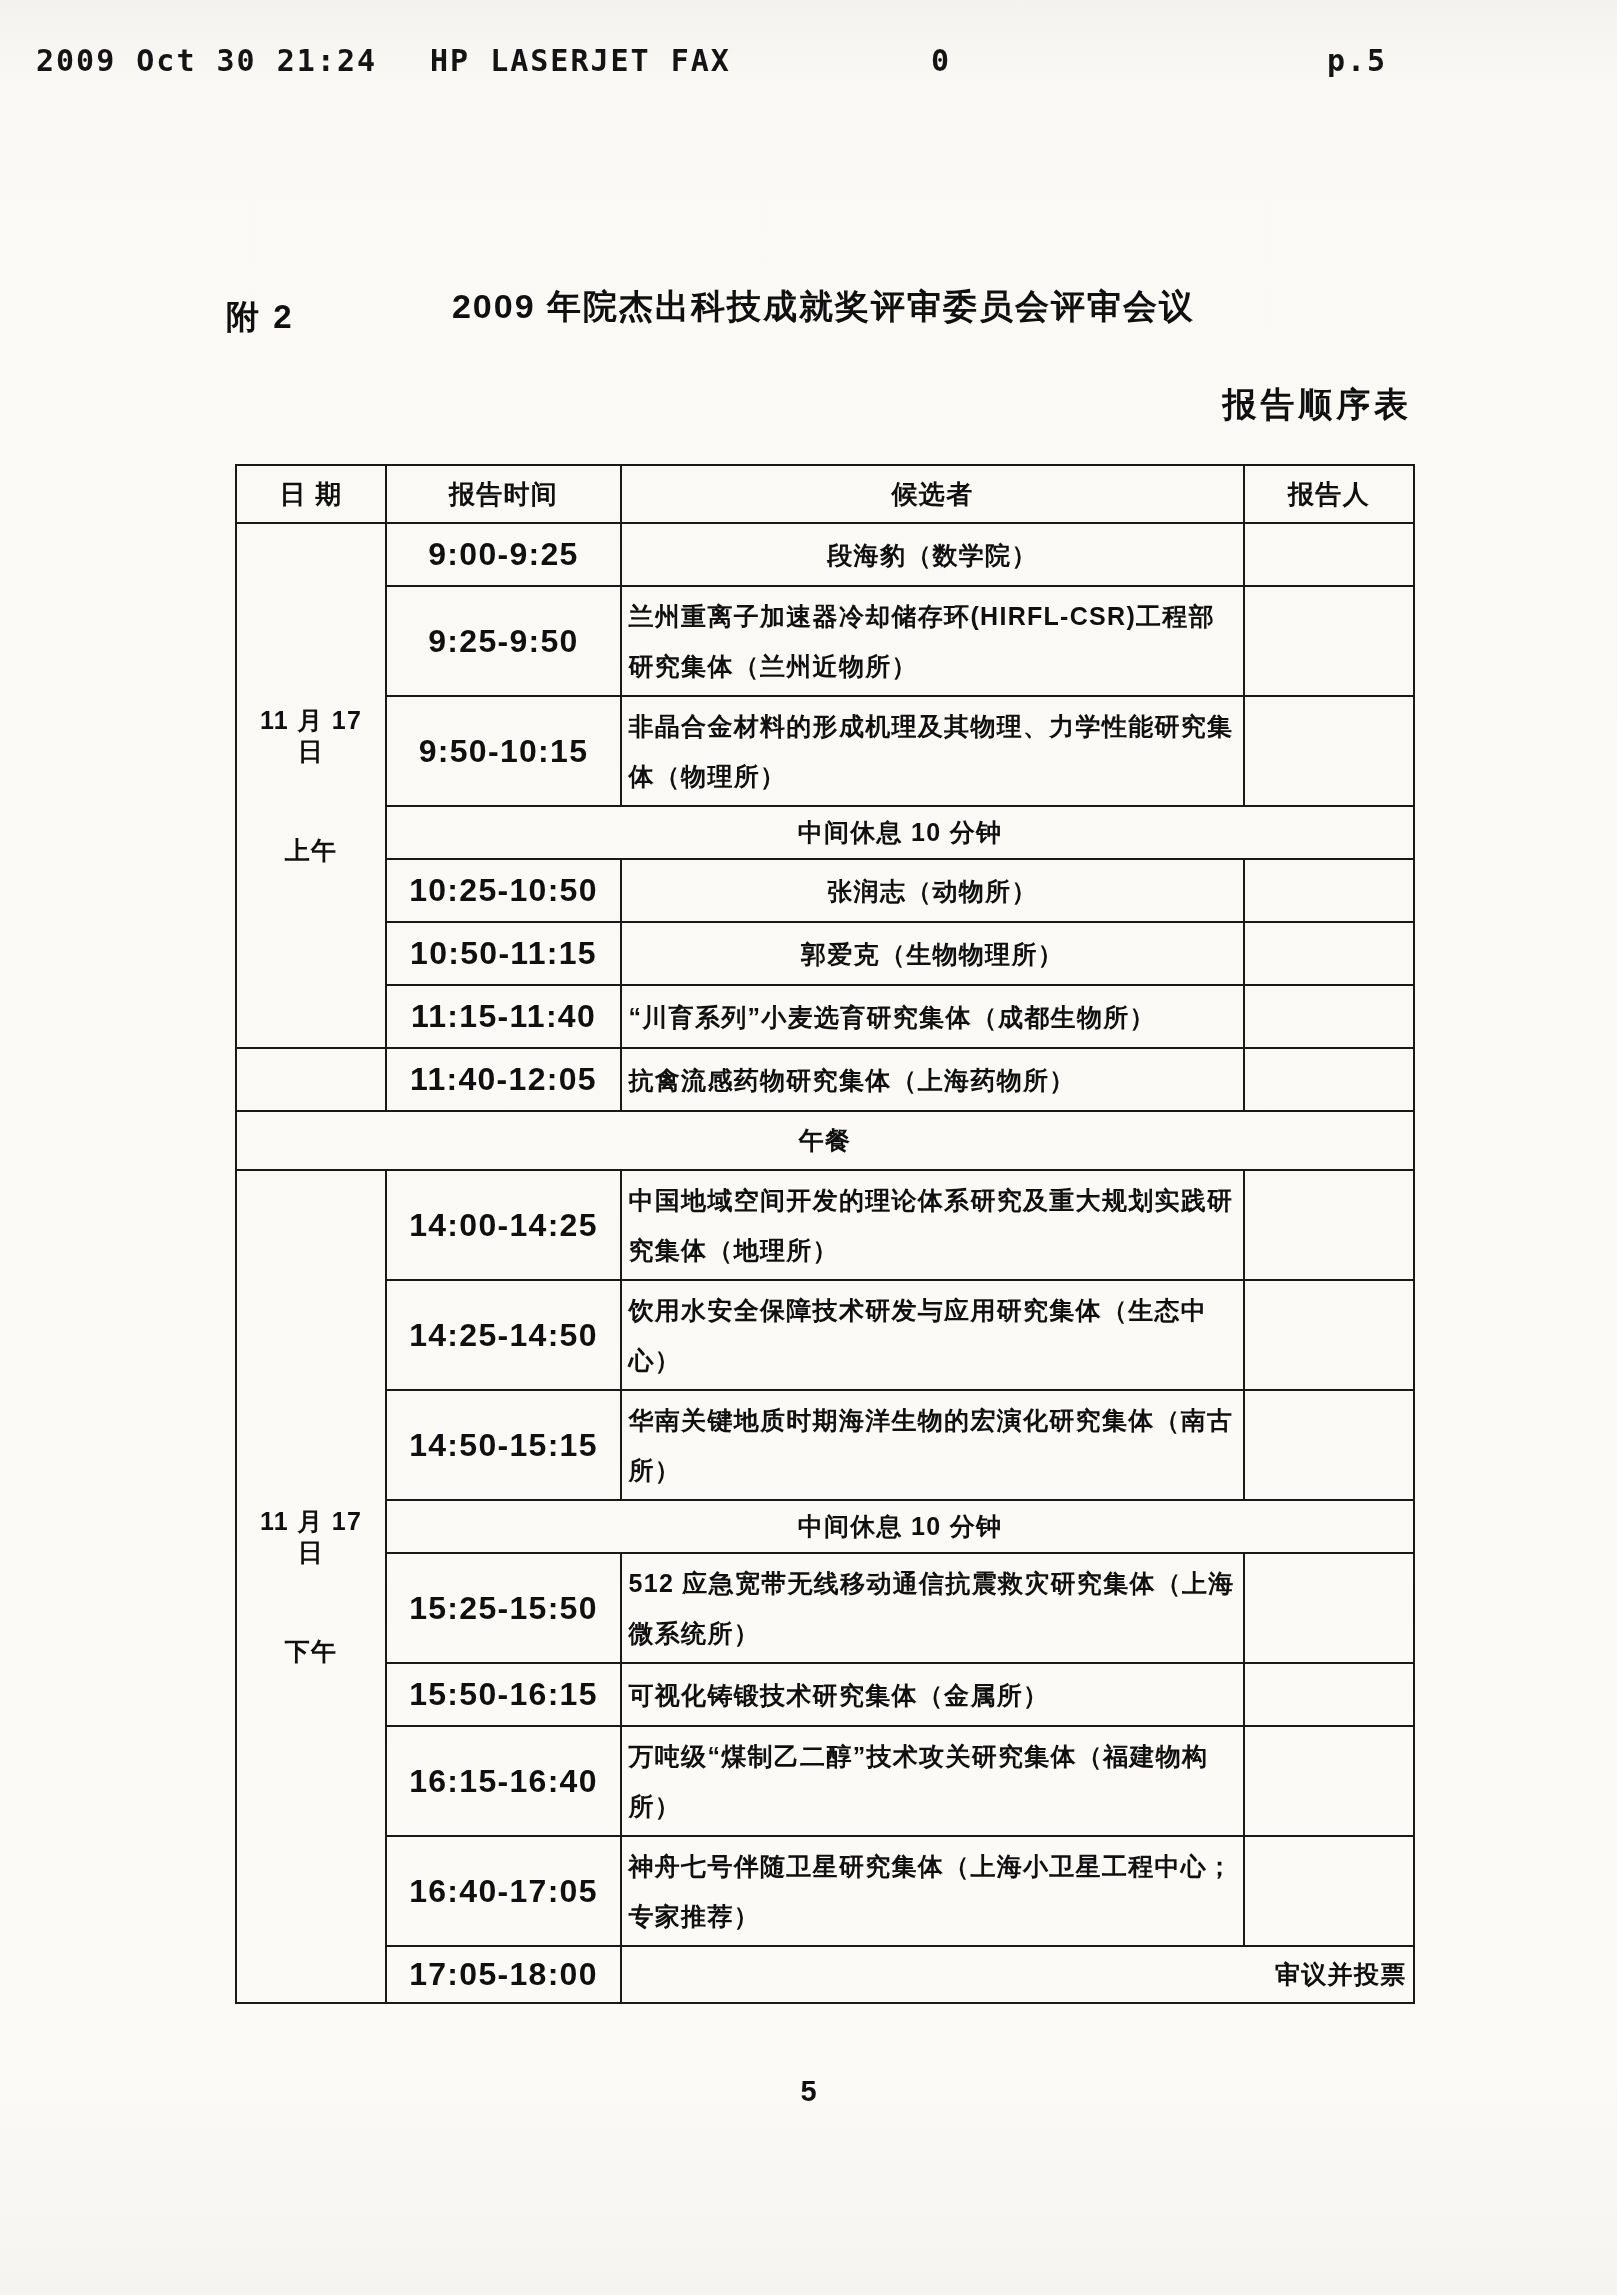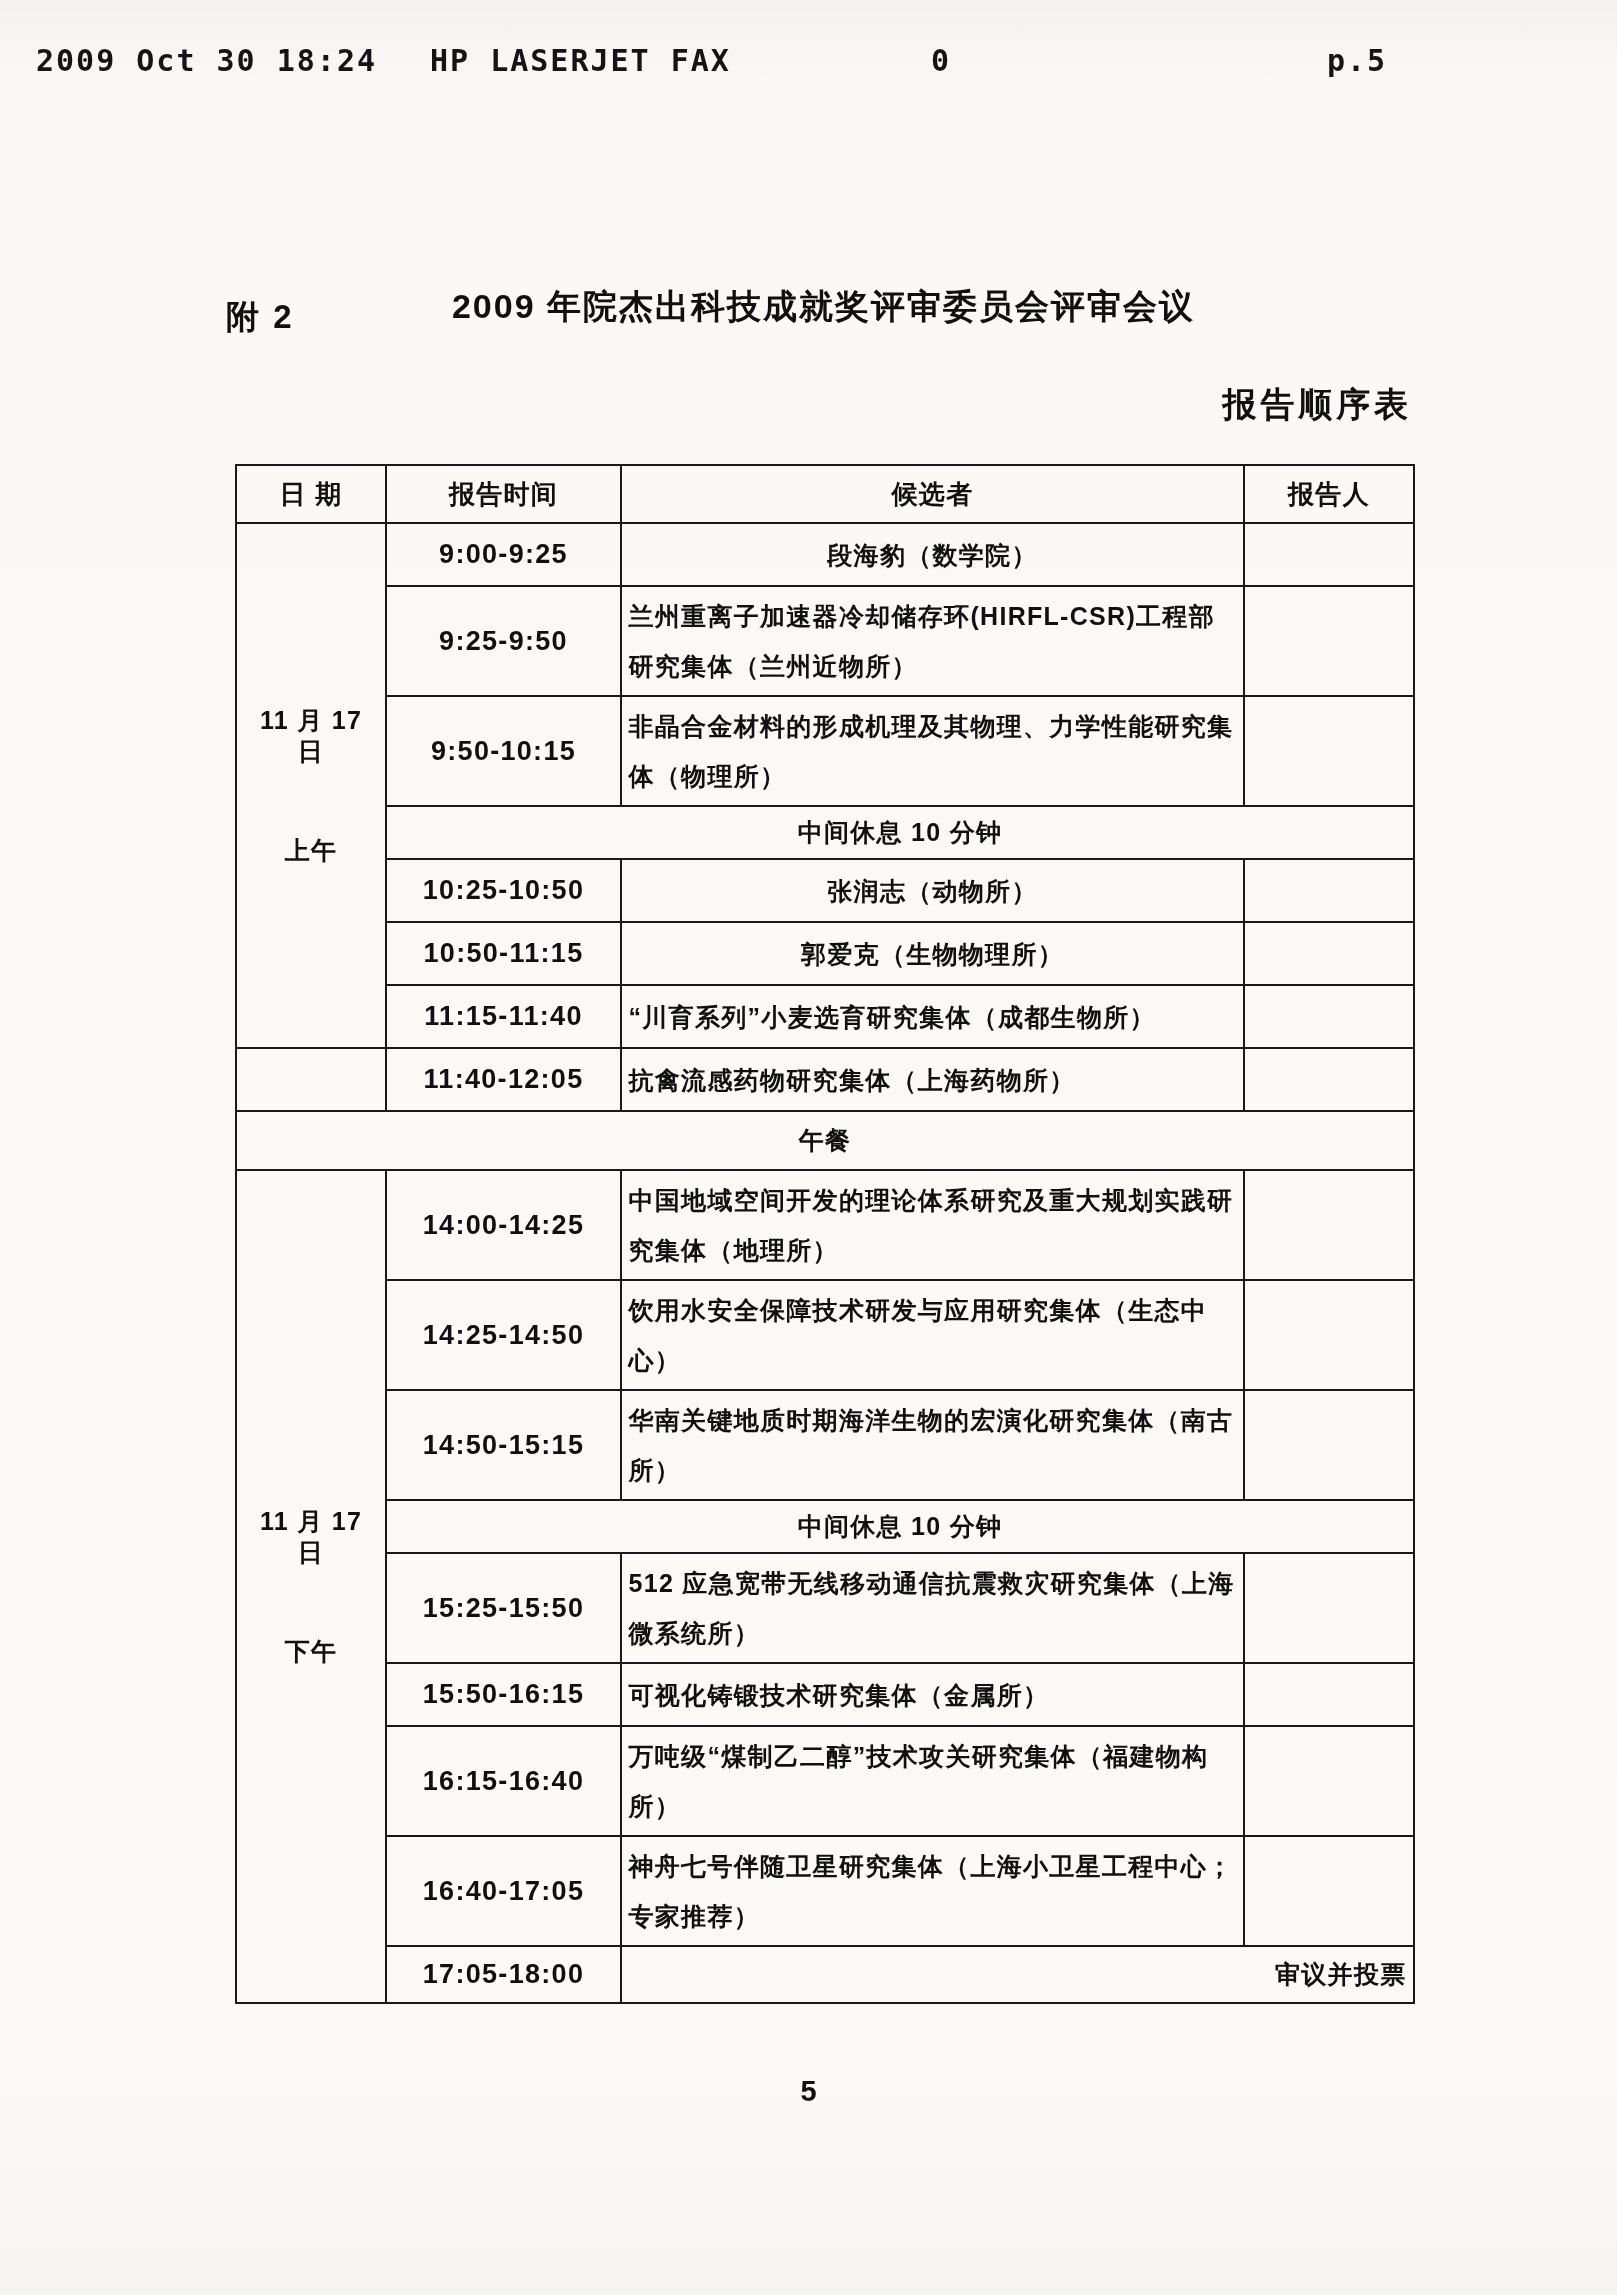--- a/index.html
+++ b/index.html
@@ -51,21 +51,21 @@
   table.schedule td,table.schedule th{
     border:2.6px solid #191919;
     padding:3.9px 6.5px;
     vertical-align:middle;
     letter-spacing:1.3px;
     overflow:hidden;
   }
   th{font-size:26px;font-weight:800;text-align:center;letter-spacing:3.9px;}
   .c-date{text-align:center;line-height:1.25;border-radius:6px;}
   .c-date .d2{margin-top:68px;}
-  .c-time{text-align:center;white-space:nowrap;font-size:27px;}
+  .c-time{text-align:center;white-space:nowrap;font-size:32px;}
   .c-cand{text-align:left;padding-left:14.3px;padding-right:9px;line-height:2;}
   .c-cand.center{text-align:center;padding-left:6.5px;}
   .c-break{text-align:center;letter-spacing:2.6px;}
   .c-lunch{text-align:center;letter-spacing:3.9px;}
   .c-vote{text-align:right;letter-spacing:3.3px;margin-left:12px;}
   .c-rep{}
   
   tr.h-head{height:58px;margin-top:48px;}
   tr.h-s{height:63px;}
   tr.h-d{height:110px;}
@@ -77,21 +77,21 @@
     position:absolute;left:0;top:2075px;width:1617px;
     text-align:center;font-size:29px;font-weight:800;
   }
 </style>
 </head>
 <body>
 
 <div class="page">
 
   <div class="fax-header">
-    <span class="fx-datetime">2009 Oct 30 18:24</span>
+    <span class="fx-datetime">2009 Oct 30 21:24</span>
     <span class="fx-device">HP LASERJET FAX</span>
     <span class="fx-station">0</span>
     <span class="fx-page">p.5</span>
   </div>
 
   <div class="annex">附 2</div>
   <div class="doc-title">2009 年院杰出科技成就奖评审委员会评审会议</div>
   <div class="doc-subtitle">报告顺序表</div>
 
   <table class="schedule">

